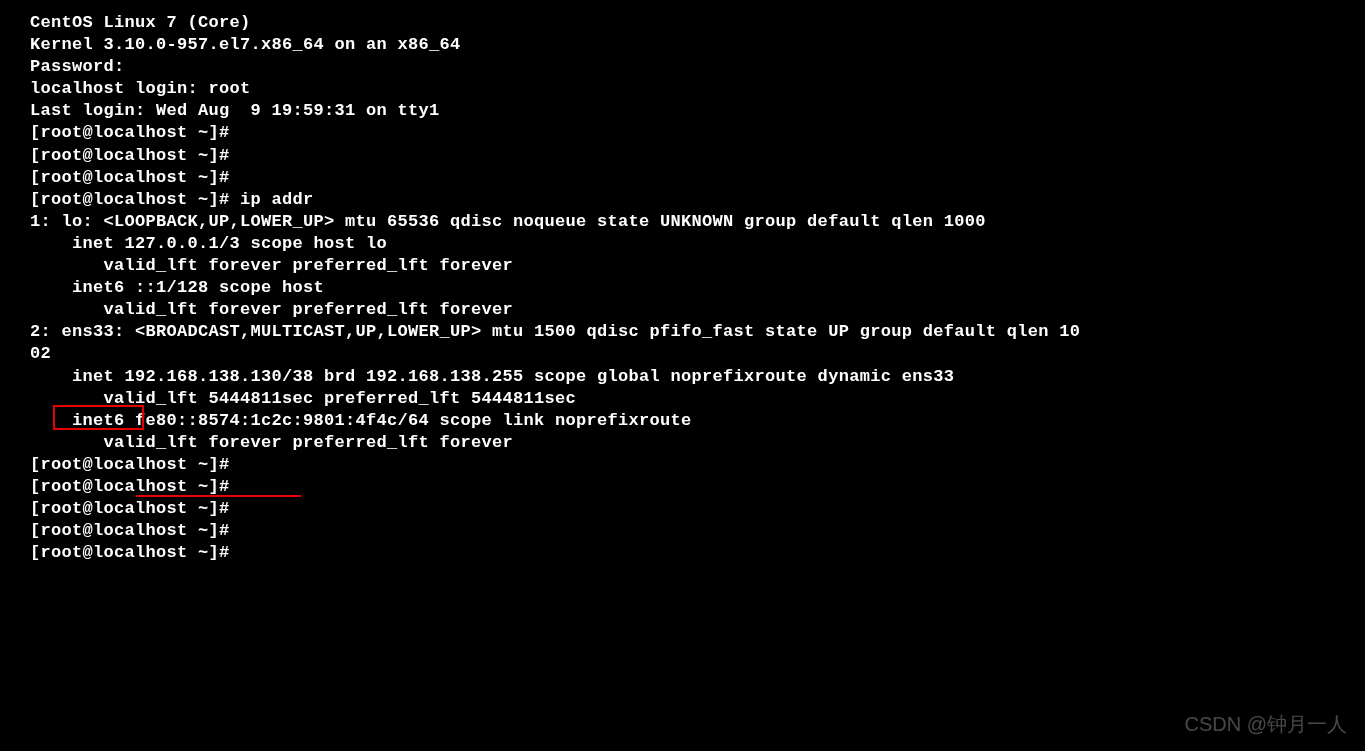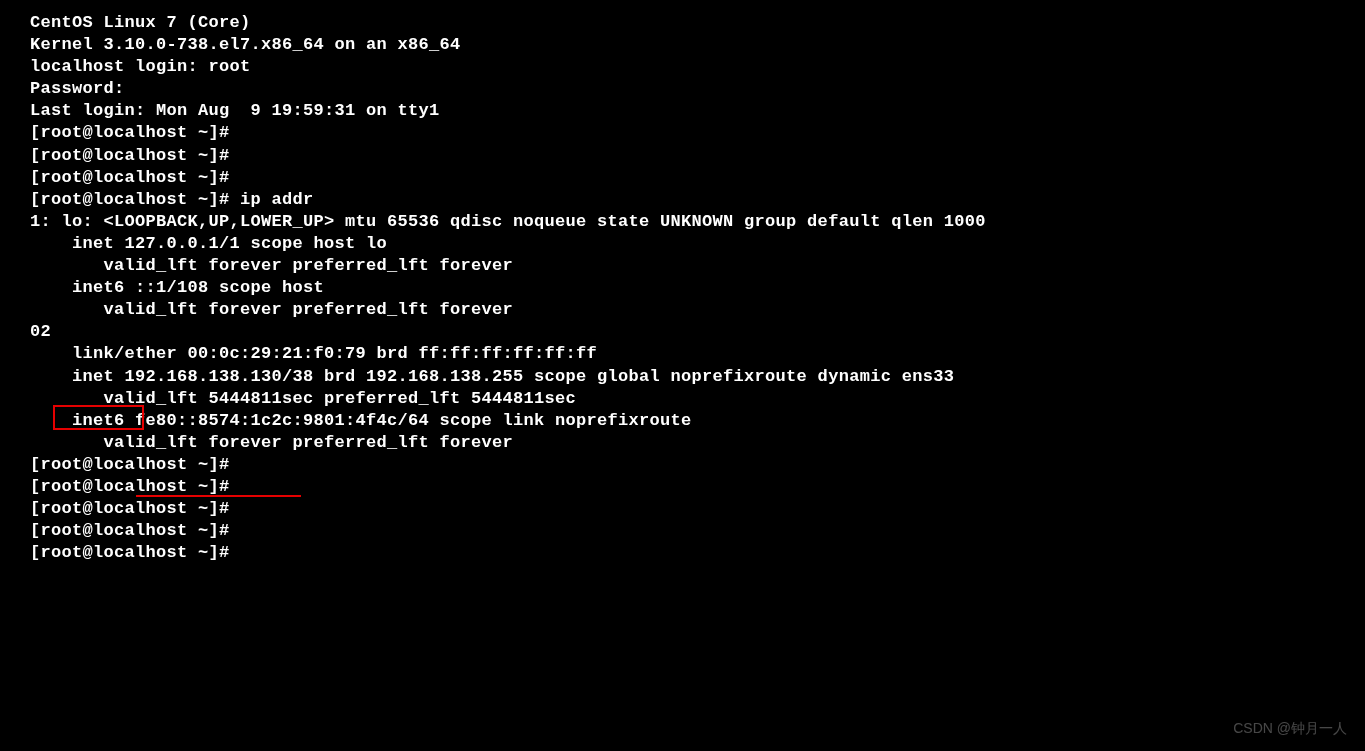--- a/index.html
+++ b/index.html
@@ -48,47 +48,47 @@
       color: #fff;
       width: 10px;
       height: 18px;
       vertical-align: text-bottom;
     }
     .watermark {
       position: absolute;
       right: 18px;
       bottom: 14px;
       color: rgba(255,255,255,0.28);
-      font-size: 14px;
+      font-size: 20px;
       font-family: sans-serif;
       font-weight: normal;
       letter-spacing: 0;
     }
   </style>
 </head>
 <body>
 
 <div>
   <div class="terminal-line">CentOS Linux 7 (Core)</div>
-  <div class="terminal-line">Kernel 3.10.0-738.el7.x86_64 on an x86_64</div>
+  <div class="terminal-line">Kernel 3.10.0-957.el7.x86_64 on an x86_64</div>
   <div class="terminal-line"></div>
+  <div class="terminal-line">Password:</div>
   <div class="terminal-line">localhost login: root</div>
-  <div class="terminal-line">Password:</div>
-  <div class="terminal-line">Last login: Mon Aug  9 19:59:31 on tty1</div>
+  <div class="terminal-line">Last login: Wed Aug  9 19:59:31 on tty1</div>
   <div class="terminal-line">[root@localhost ~]#</div>
   <div class="terminal-line">[root@localhost ~]#</div>
   <div class="terminal-line">[root@localhost ~]#</div>
   <div class="terminal-line">[root@localhost ~]# ip addr</div>
   <div class="terminal-line">1: lo: &lt;LOOPBACK,UP,LOWER_UP&gt; mtu 65536 qdisc noqueue state UNKNOWN group default qlen 1000</div>
-  <div class="terminal-line">    inet 127.0.0.1/1 scope host lo</div>
+  <div class="terminal-line">    inet 127.0.0.1/3 scope host lo</div>
   <div class="terminal-line">       valid_lft forever preferred_lft forever</div>
-  <div class="terminal-line">    inet6 ::1/108 scope host</div>
+  <div class="terminal-line">    inet6 ::1/128 scope host</div>
   <div class="terminal-line">       valid_lft forever preferred_lft forever</div>
+  <div class="terminal-line">2: ens33: &lt;BROADCAST,MULTICAST,UP,LOWER_UP&gt; mtu 1500 qdisc pfifo_fast state UP group default qlen 10</div>
   <div class="terminal-line">02</div>
-  <div class="terminal-line">    link/ether 00:0c:29:21:f0:79 brd ff:ff:ff:ff:ff:ff</div>
   <div class="terminal-line">    inet 192.168.138.130/38 brd 192.168.138.255 scope global noprefixroute dynamic ens33</div>
   <div class="terminal-line">       valid_lft 5444811sec preferred_lft 5444811sec</div>
   <div class="terminal-line">    inet6 fe80::8574:1c2c:9801:4f4c/64 scope link noprefixroute</div>
   <div class="terminal-line">       valid_lft forever preferred_lft forever</div>
   <div class="terminal-line">[root@localhost ~]#</div>
   <div class="terminal-line">[root@localhost ~]#</div>
   <div class="terminal-line">[root@localhost ~]#</div>
   <div class="terminal-line">[root@localhost ~]#</div>
   <div class="terminal-line">[root@localhost ~]#</div>
 </div>

